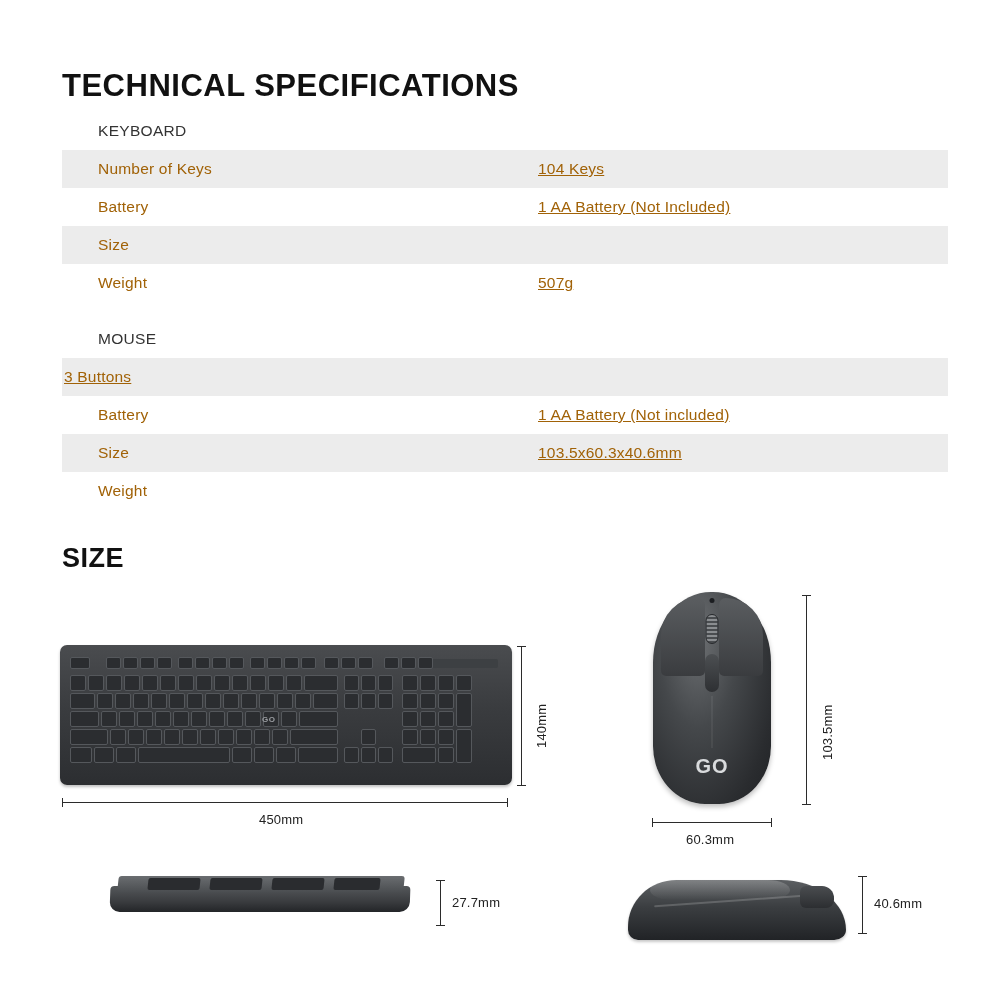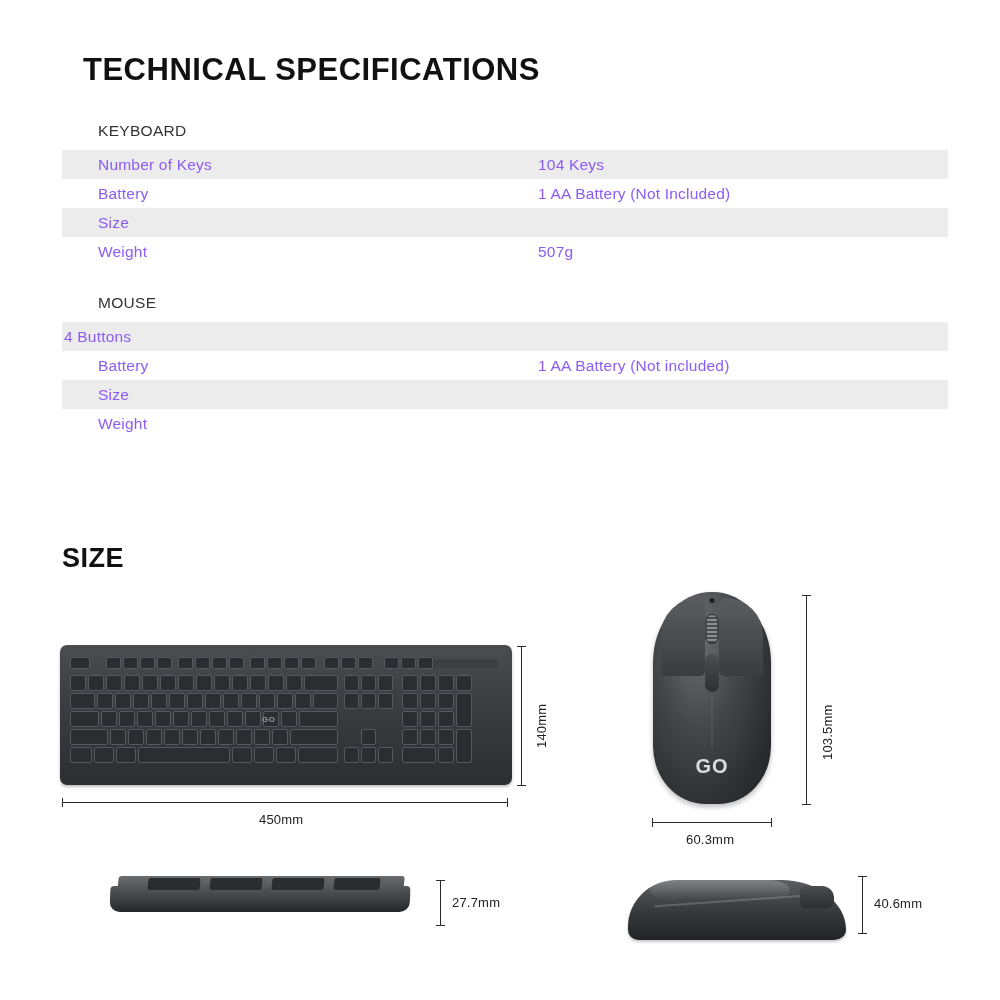--- a/index.html
+++ b/index.html
@@ -16,26 +16,25 @@
     position: relative;
     width: 1000px;
     height: 1000px;
     overflow: hidden;
   }
 
   
   .h-spec {
     position: absolute;
     left: 62px;
-    top: 52px;
+    top: 68px;
     font-size: 31px;
     font-weight: bold;
     letter-spacing: 0.5px;
     color: #111111;
-    margin-left: 21px;
   }
   .h-size {
     position: absolute;
     left: 62px;
     top: 543px;
     font-size: 27px;
     font-weight: bold;
     letter-spacing: 0.5px;
     color: #111111;
   }
@@ -51,34 +50,35 @@
     height: 38px;
     line-height: 38px;
     padding-left: 36px;
     font-size: 15.5px;
     color: #333333;
     background: #ffffff;
     letter-spacing: 0.3px;
   }
   .spec-row {
     display: flex;
-    height: 29px;
+    height: 38px;
     align-items: center;
     font-size: 15.5px;
-    color: #8b5cf6;
+    color: #a16207;
     letter-spacing: 0.2px;
   }
   .spec-row.shaded { background: #ececec; }
   .spec-row .label {
     width: 474px;
     padding-left: 36px;
   }
   .spec-row .value {
     flex: 1;
     padding-left: 2px;
+    text-decoration: underline;
   }
   .spacer-row { height: 18px; }
 
   
   .size-area {
     position: absolute;
     left: 0;
     top: 580px;
     width: 1000px;
     height: 400px;
@@ -300,28 +300,29 @@
     <div class="spec-row">
       <div class="label">Weight</div>
       <div class="value">507g</div>
     </div>
 
     <div class="spacer-row"></div>
 
     <div class="spec-group-title">MOUSE</div>
 
     <div class="spec-row shaded">
-      <div class="value">4 Buttons</div>
+      <div class="value">3 Buttons</div>
     </div>
     <div class="spec-row">
       <div class="label">Battery</div>
       <div class="value">1 AA Battery (Not included)</div>
     </div>
     <div class="spec-row shaded">
       <div class="label">Size</div>
+      <div class="value">103.5x60.3x40.6mm</div>
     </div>
     <div class="spec-row">
       <div class="label">Weight</div>
     </div>
 
   </div>
 
   <div class="h-size">SIZE</div>
 
   <div class="size-area">

